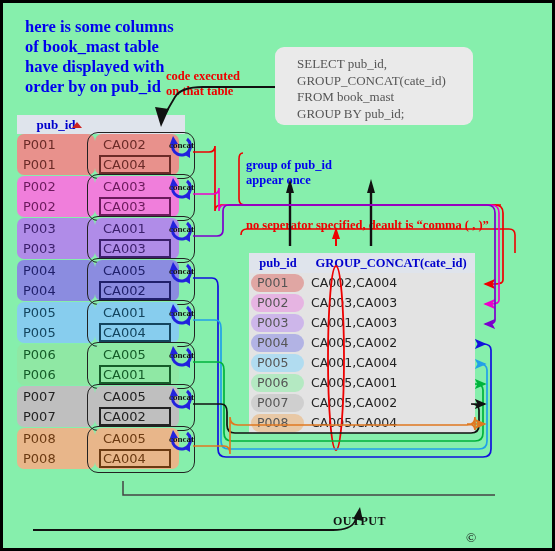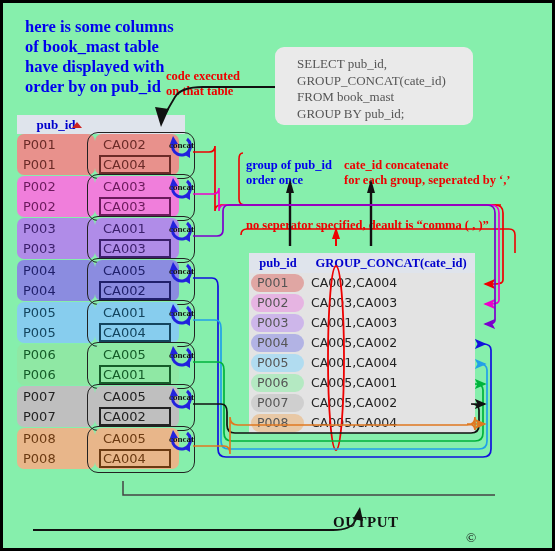--- a/index.html
+++ b/index.html
@@ -61,21 +61,21 @@
   .oth-pub{width:58px;text-align:center;}
   .oth-gc{width:168px;text-align:center;}
   .orow{position:relative;height:20px;}
   .orow .pill{position:absolute;left:2px;top:1px;width:53px;height:18px;
               border-radius:9px;font-size:12.5px;line-height:18px;padding-left:6px;
               box-sizing:border-box;font-family:"DejaVu Sans",sans-serif;color:#555;}
   .orow .val{position:absolute;left:62px;top:1px;font-size:12.5px;line-height:18px;
              color:#222;font-family:"DejaVu Sans",sans-serif;}
 
   
-  #outlabel{left:330px;top:511px;font-size:15px;font-weight:bold;
+  #outlabel{left:330px;top:511px;font-size:12px;font-weight:bold;
             letter-spacing:.5px;color:#111;}
   #copyright{left:415px;top:527px;font-size:13.5px;color:#111;margin-left:48px;}
 
   svg.overlay{position:absolute;left:0;top:0;width:555px;height:551px;
               pointer-events:none;}
 </style>
 </head>
 <body>
 
 <div id="root">
@@ -89,23 +89,21 @@
 on that table</div>
 
   <div class="abs" id="sqlbox">
     <div class="code" style="white-space: pre;">SELECT pub_id,
 GROUP_CONCAT(cate_id)
 FROM book_mast
 GROUP BY pub_id;</div>
   </div>
 
   <div class="abs bluetxt" id="ann-group" style="white-space: pre-line;">group of pub_id
-order once</div>
-  <div class="abs redtxt" id="ann-cate" style="white-space: pre-line;">cate_id concatenate
-for each group, seperated by ‘,’</div>
+appear once</div>
   <div class="abs redtxt" id="ann-sep">no seperator specified, deault is “comma ( , )”</div>
 
   <div class="abs" id="srcTable">
     <div class="sthead">
       <div class="sth-pub">
         <span>pub_id</span>
         <span class="sortcaret"></span>
       </div>
     </div>
     <div id="srcGroups">

